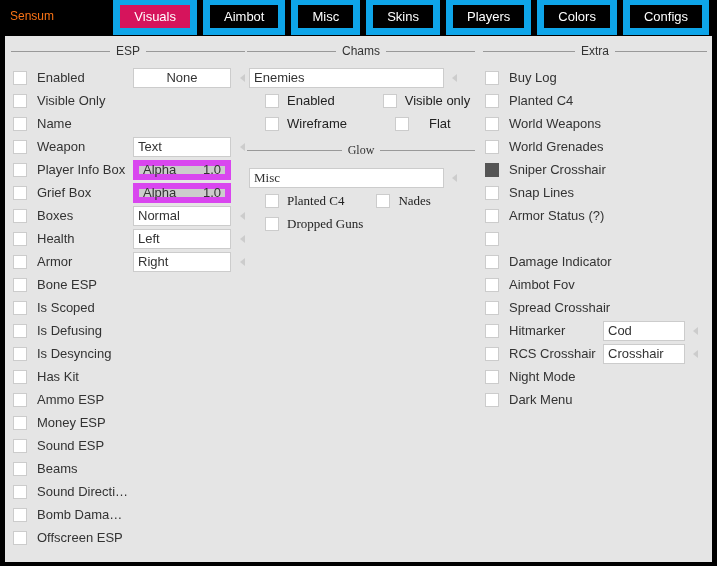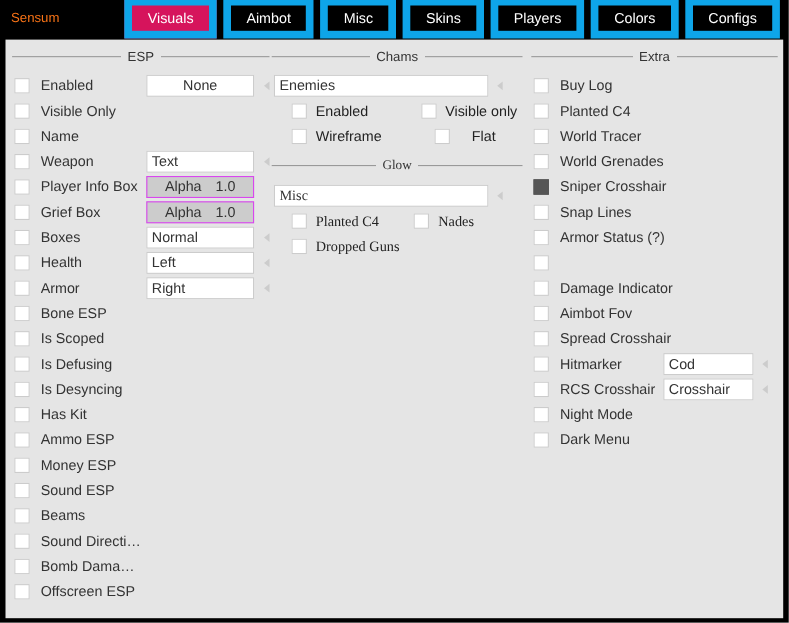--- a/index.html
+++ b/index.html
@@ -108,26 +108,26 @@
 .arrow {
   width: 0; height: 0;
   border-top: 4px solid transparent;
   border-bottom: 4px solid transparent;
   border-right: 5px solid #ccc;
   margin-left: 4px;
   flex-shrink: 0;
 }
 .drag {
   background: #ccc;
-  border: 1px solid #d946ef;
+  border: 6px solid #d946ef;
   height: 20px;
   display: flex;
   align-items: center;
   justify-content: space-between;
-  padding: 0 16px;
+  padding: 0 4px;
   color: #333;
   cursor: ew-resize;
 }
 .col-esp .row .label { width: 92px; flex: 0 0 92px; }
 .col-esp .control { width: 98px; flex: 0 0 98px; }
 .col-esp .after-arrow { flex: 0 0 10px; display: flex; justify-content: center; }
 .col-extra .label { flex: 0 1 auto; }
 .col-extra .row .dd { width: 82px; }
 .col-extra .row .labelx { width: 90px; flex: 0 0 90px; color:#333; white-space:nowrap; }
 .col-mid .dd.wide { width: 195px; }
@@ -345,21 +345,21 @@
       <div class="row">
           <div class="cb"></div>
           <div class="label">Buy Log</div>
         </div>
       <div class="row">
           <div class="cb"></div>
           <div class="label">Planted C4</div>
         </div>
       <div class="row">
           <div class="cb"></div>
-          <div class="label">World Tracer</div>
+          <div class="label">World Weapons</div>
         </div>
       <div class="row">
           <div class="cb"></div>
           <div class="label">World Grenades</div>
         </div>
       <div class="row">
           <div class="cb checked"></div>
           <div class="label">Sniper Crosshair</div>
         </div>
       <div class="row">

